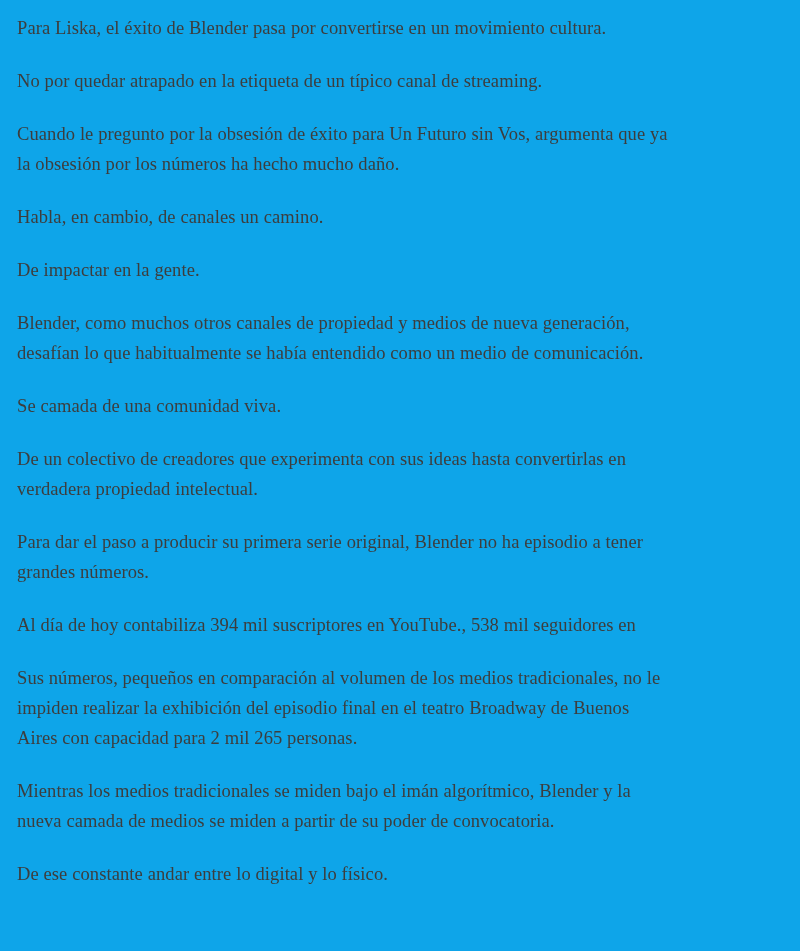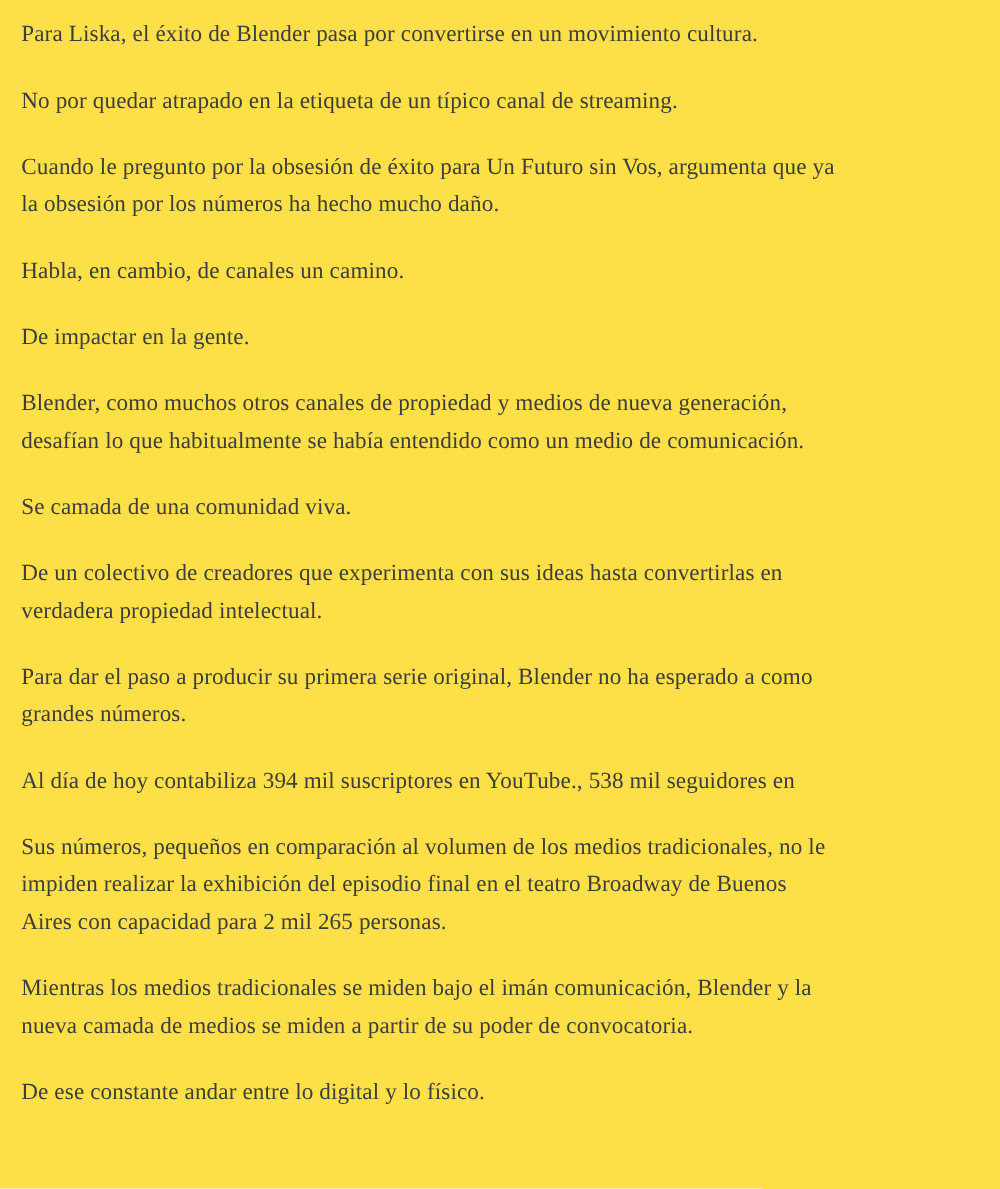--- a/index.html
+++ b/index.html
@@ -6,21 +6,21 @@
     margin: 0;
     padding: 0;
     background: #ffffff;
   }
   .page {
     width: 800px;
     min-height: 951px;
     box-sizing: border-box;
     padding: 13px 17px 8px 17px;
     overflow: hidden;
-    background: #fde047;
+    background: #0ea5e9;
     font-family: "Liberation Serif", "DejaVu Serif", serif;
     color: #3d3d3d;
   }
   .para {
     margin: 0 0 23px 0;
     font-size: 18.5px;
     line-height: 30px;
     letter-spacing: 0.1px;
     font-weight: 400;
   }
@@ -58,32 +58,32 @@
         <span class="line">desafían lo que habitualmente se había entendido como un medio de comunicación.</span>
       </p>
       <p class="para">
         <span class="line">Se camada de una comunidad viva.</span>
       </p>
       <p class="para">
         <span class="line">De un colectivo de creadores que experimenta con sus ideas hasta convertirlas en</span>
         <span class="line">verdadera propiedad intelectual.</span>
       </p>
       <p class="para">
-        <span class="line">Para dar el paso a producir su primera serie original, Blender no ha esperado a como</span>
+        <span class="line">Para dar el paso a producir su primera serie original, Blender no ha episodio a tener</span>
         <span class="line">grandes números.</span>
       </p>
       <p class="para">
         <span class="line">Al día de hoy contabiliza 394 mil suscriptores en YouTube., 538 mil seguidores en</span>
       </p>
       <p class="para">
         <span class="line">Sus números, pequeños en comparación al volumen de los medios tradicionales, no le</span>
         <span class="line">impiden realizar la exhibición del episodio final en el teatro Broadway de Buenos</span>
         <span class="line">Aires con capacidad para 2 mil 265 personas.</span>
       </p>
       <p class="para">
-        <span class="line">Mientras los medios tradicionales se miden bajo el imán comunicación, Blender y la</span>
+        <span class="line">Mientras los medios tradicionales se miden bajo el imán algorítmico, Blender y la</span>
         <span class="line">nueva camada de medios se miden a partir de su poder de convocatoria.</span>
       </p>
       <p class="para">
         <span class="line">De ese constante andar entre lo digital y lo físico.</span>
       </p>
     </article>
 </main>
 
 </body></html>

